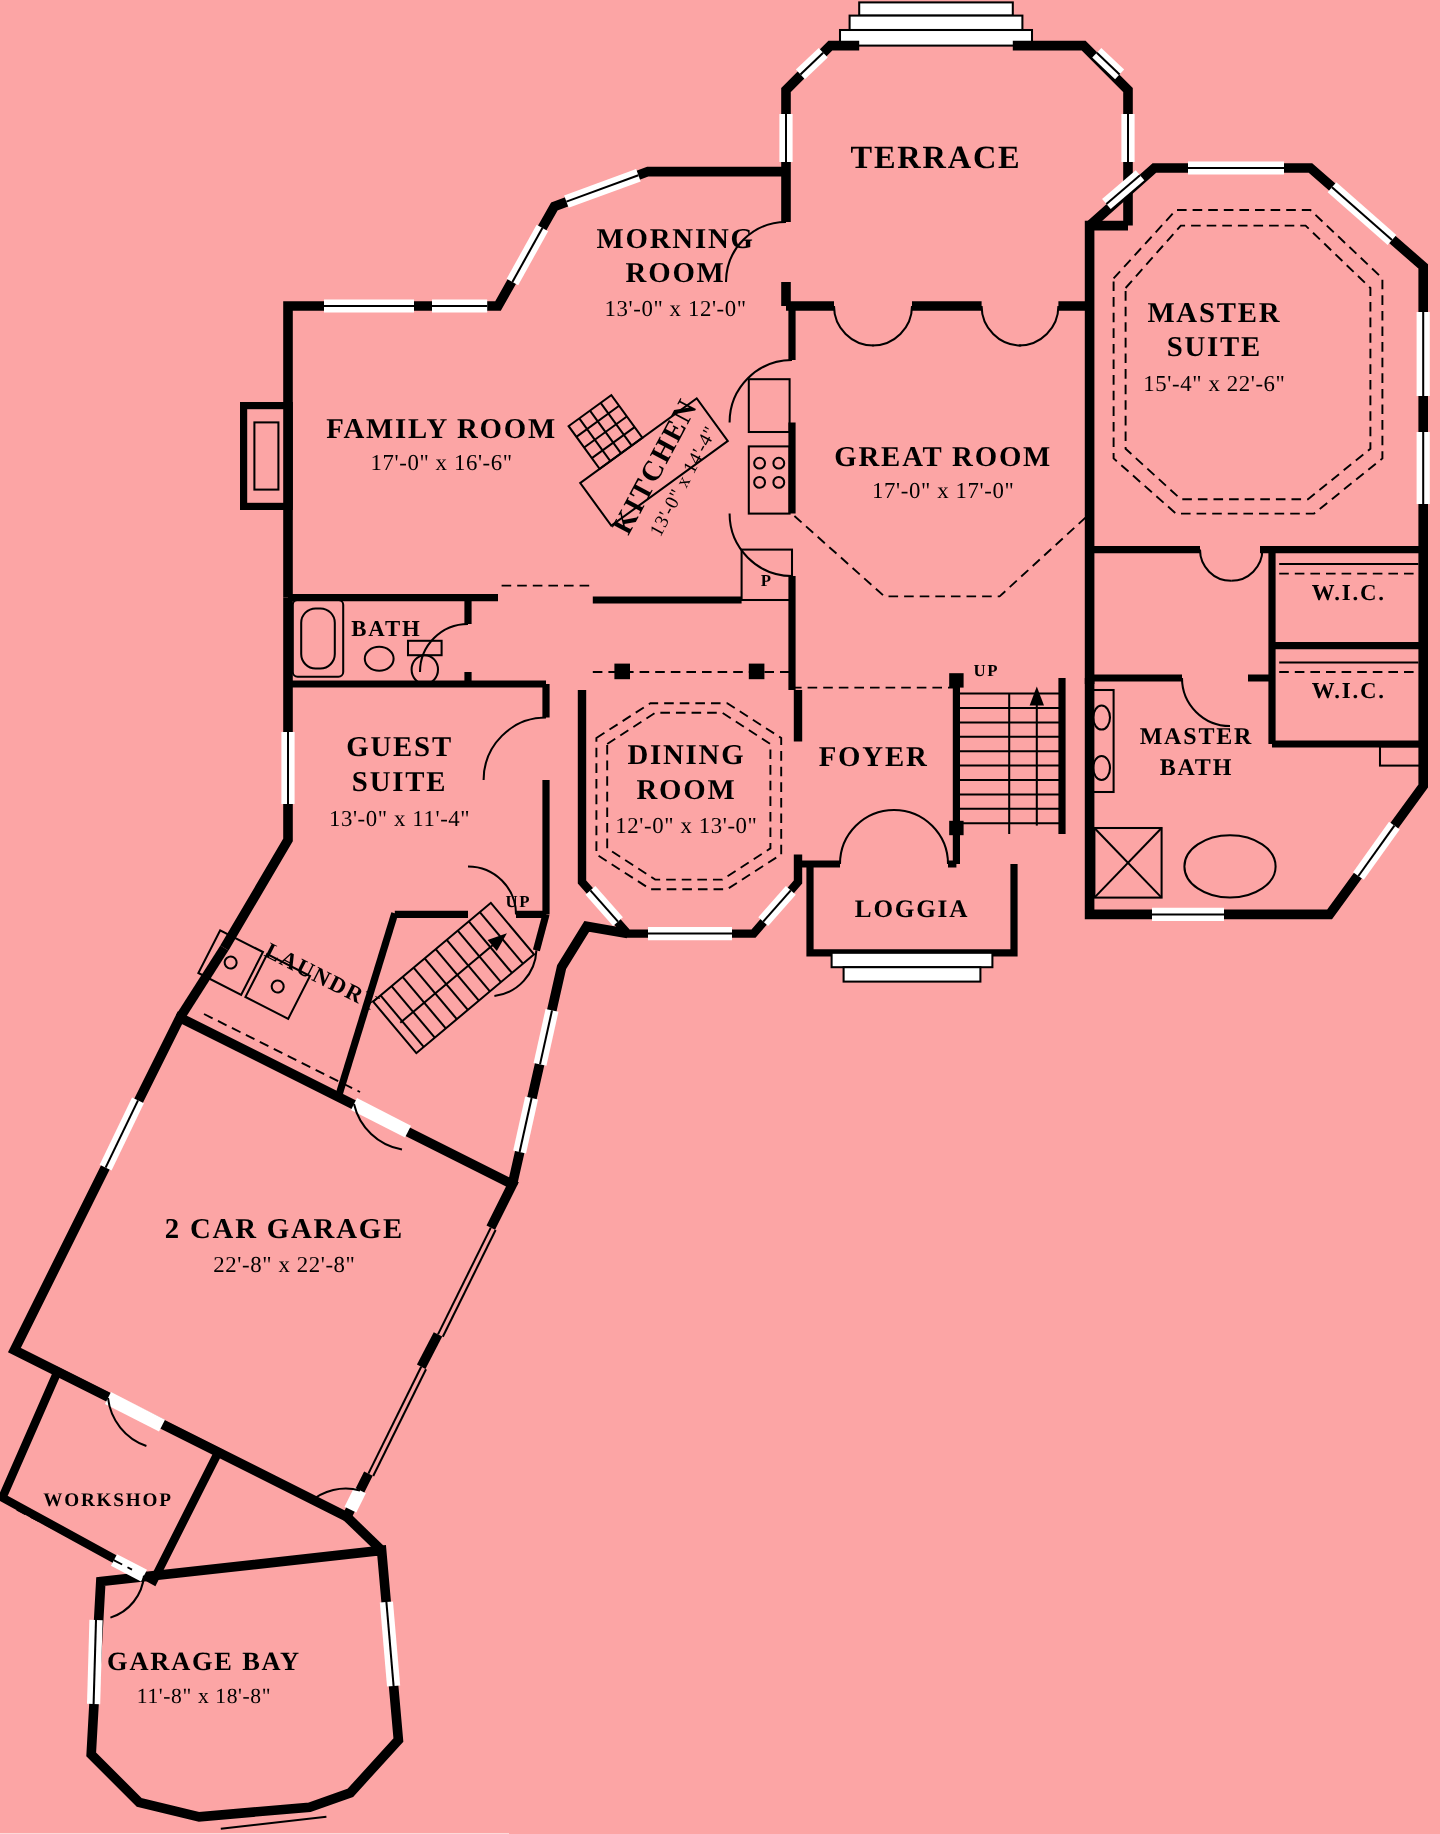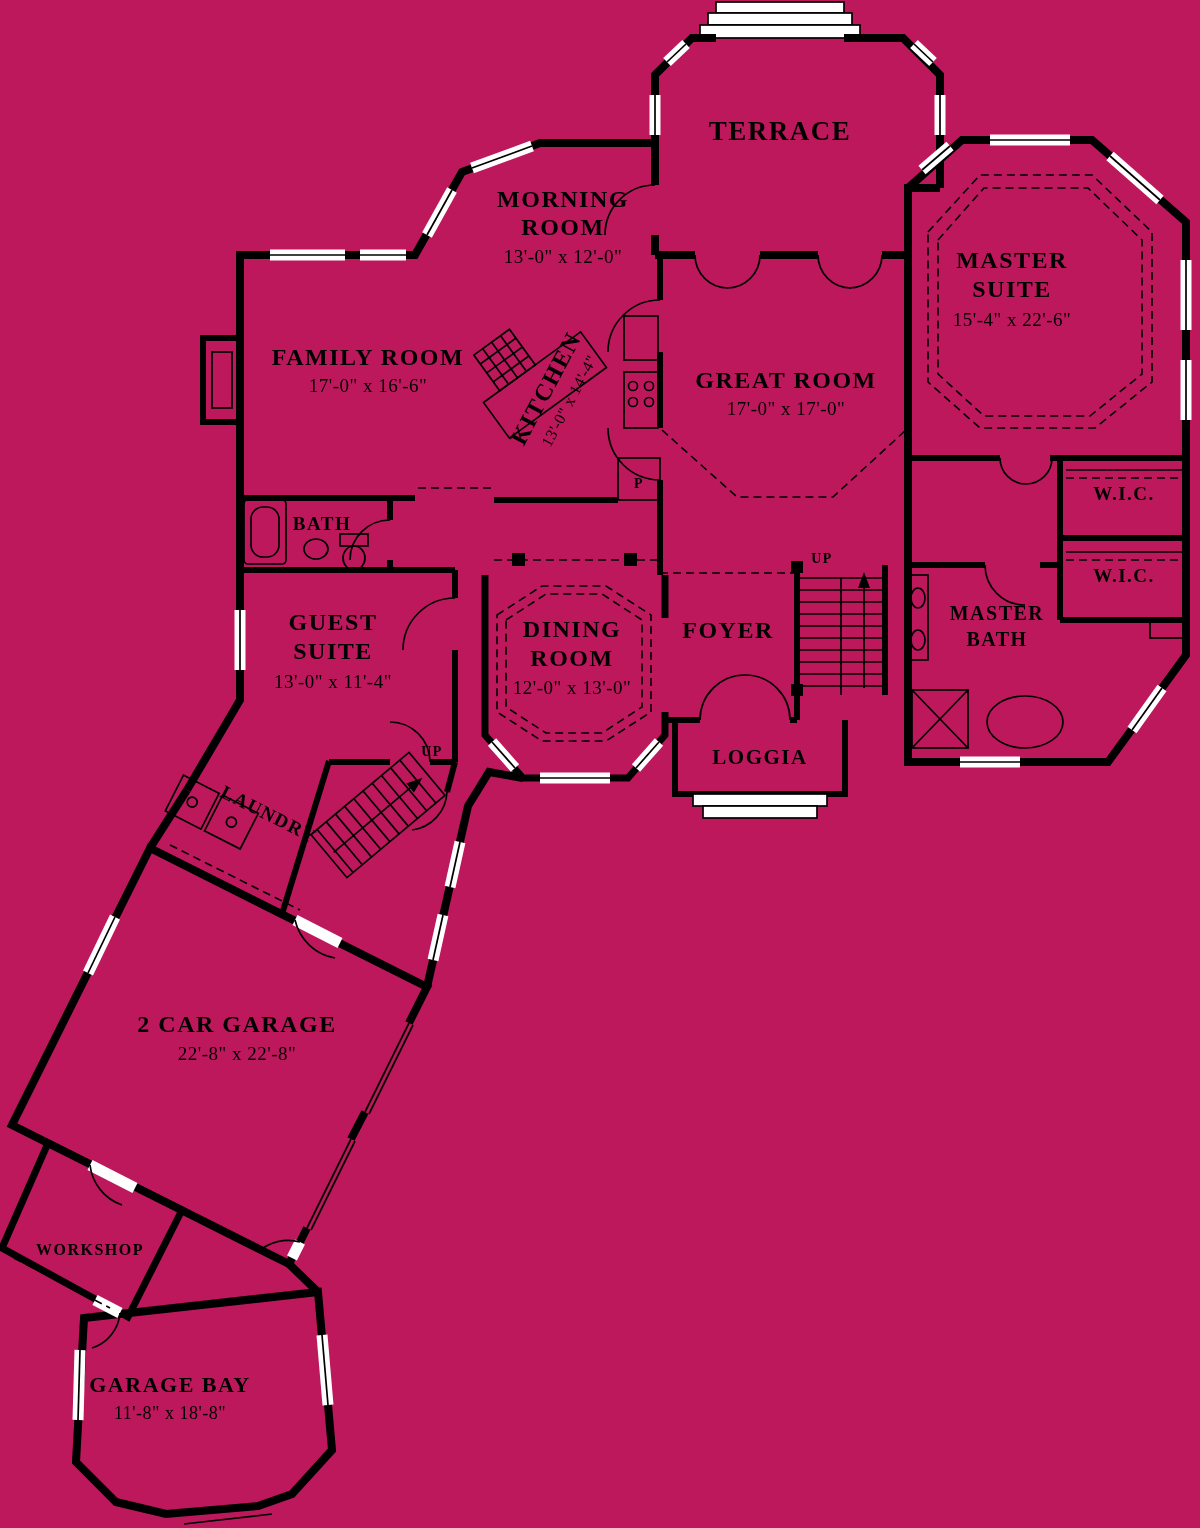--- a/index.html
+++ b/index.html
@@ -1,16 +1,16 @@
 <!DOCTYPE html>
 <html><head>
 <meta charset="utf-8">
 <style>
   html,body{margin:0;padding:0;background:#fff;}
-  #canvas{width:1200px;height:1528px;background:#be185d;position:relative;overflow:hidden;}
+  #canvas{width:1200px;height:1528px;background:#fca5a5;position:relative;overflow:hidden;}
   svg{display:block;}
   .wall{fill:none;stroke:#000;stroke-width:8;stroke-linejoin:miter;stroke-linecap:butt;}
   .wall7{fill:none;stroke:#000;stroke-width:7;stroke-linejoin:miter;}
   .wall6{fill:none;stroke:#000;stroke-width:6;stroke-linejoin:miter;}
   .thin{fill:none;stroke:#000;stroke-width:1.7;}
   .thinf{fill:#fff;stroke:#000;stroke-width:1.7;}
   .dash{fill:none;stroke:#000;stroke-width:1.6;stroke-dasharray:8 5;}
   .ww{stroke:#fff;stroke-width:11;fill:none;}
   .wl{stroke:#000;stroke-width:1.7;fill:none;}
   .blk{fill:#000;stroke:none;}

